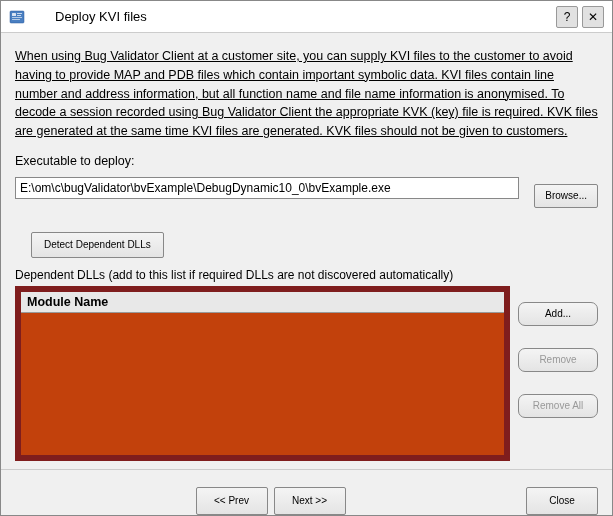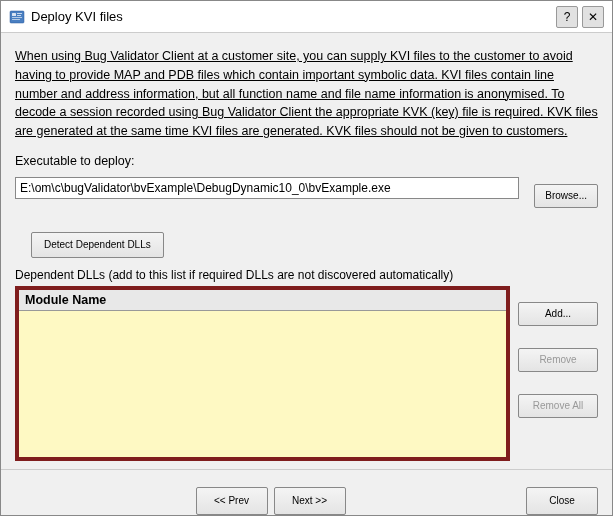--- a/index.html
+++ b/index.html
@@ -43,20 +43,21 @@
     }
     .title-bar-icon svg {
       width: 16px;
       height: 16px;
     }
     .title-bar-text {
       flex: 1;
       font-size: 13px;
       font-weight: normal;
       color: #000;
+      margin-left: 24px;
     }
     .title-bar-controls {
       display: flex;
       gap: 4px;
     }
     .title-btn {
       width: 22px;
       height: 22px;
       border: 1px solid #999;
       background: #e1e1e1;
@@ -148,22 +149,22 @@
       color: #000;
       margin-bottom: 4px;
     }
     .dll-area {
       flex: 1;
       display: flex;
       gap: 8px;
     }
     .dll-list-container {
       flex: 1;
-      border: 4px solid #7f1d1d;
-      background: #fef9c3;
+      border: 6px solid #7f1d1d;
+      background: #c2410c;
       overflow: auto;
     }
     .dll-table {
       width: 100%;
       border-collapse: collapse;
     }
     .dll-table th {
       background: #e8e8e8;
       border-bottom: 1px solid #999;
       text-align: left;
@@ -177,20 +178,21 @@
     .dll-side-btns {
       display: flex;
       flex-direction: column;
       gap: 6px;
       justify-content: flex-start;
       padding-top: 0;
     }
     .dll-side-btns .btn {
       min-width: 80px;
       width: 80px;
+      border-radius: 7px;
     }
 
     .footer {
       border-top: 1px solid #ccc;
       background: #f0f0f0;
       display: flex;
       align-items: center;
       padding: 8px 14px;
       height: 46px;
       flex-shrink: 0;

